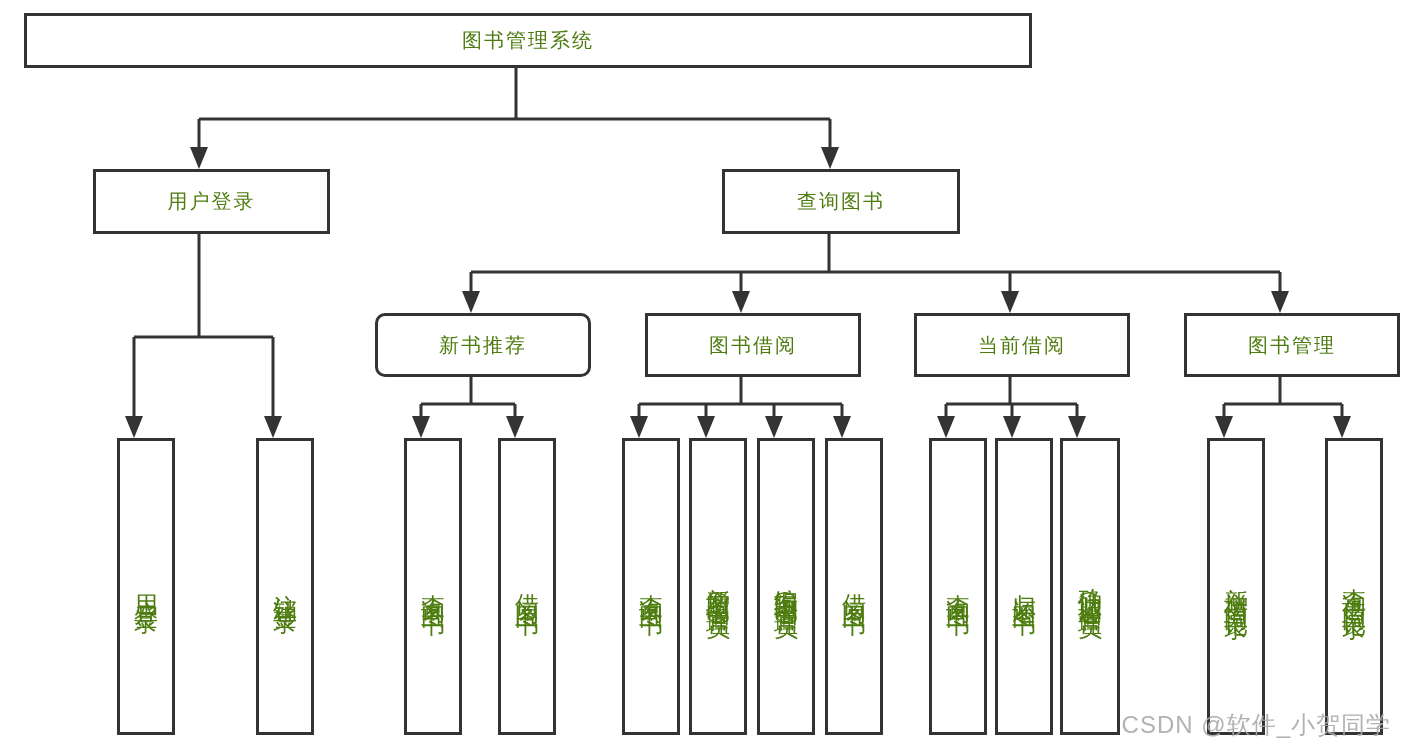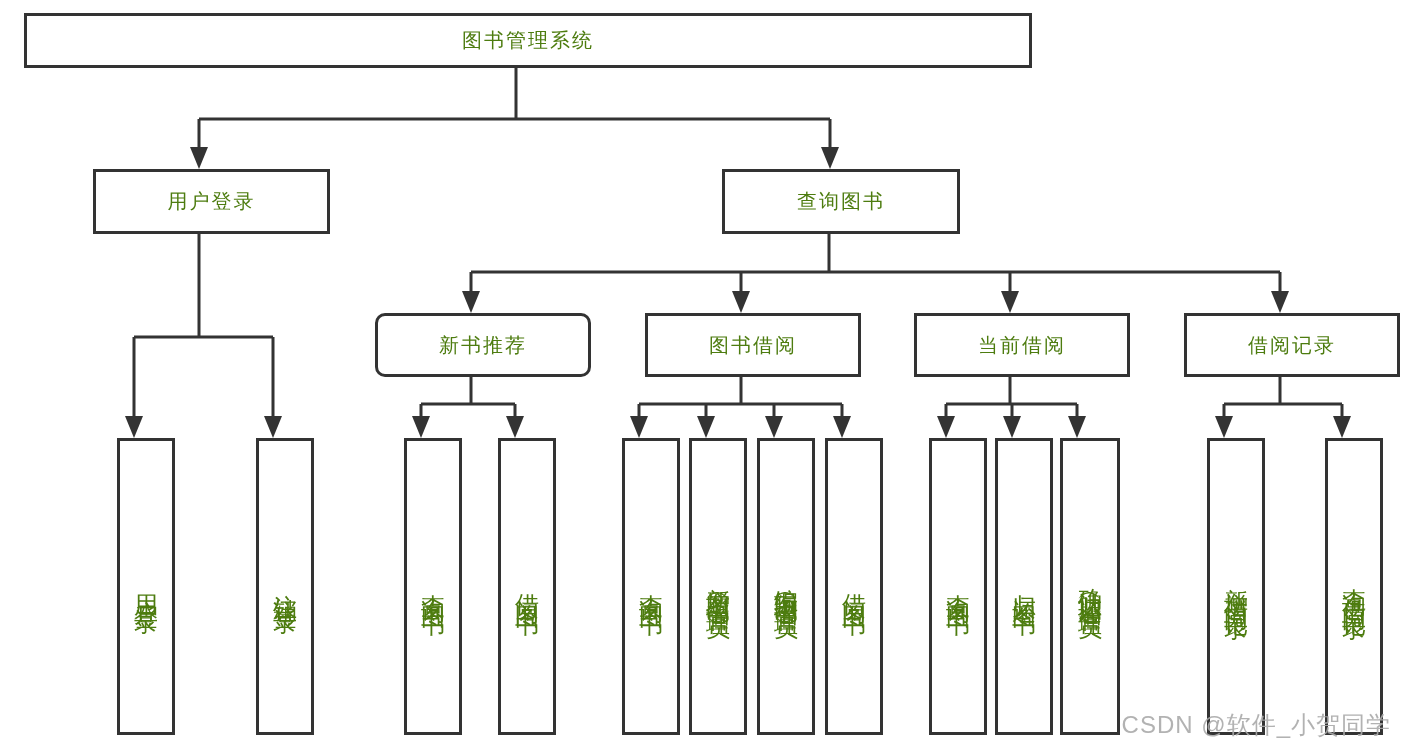--- a/index.html
+++ b/index.html
@@ -92,21 +92,21 @@
   </svg>
 
   <div class="box h-box" style="left:12px;top:13px;width:1008px;height:55px;">图书管理系统</div>
 
   <div class="box h-box" style="left:81px;top:169px;width:237px;height:65px;">用户登录</div>
   <div class="box h-box" style="left:710px;top:169px;width:238px;height:65px;">查询图书</div>
 
   <div class="box h-box" style="left:363px;top:313px;width:216px;height:64px;border-radius:10px;">新书推荐</div>
   <div class="box h-box" style="left:902px;top:313px;width:216px;height:64px;">当前借阅</div>
   <div class="box h-box" style="left:633px;top:313px;width:216px;height:64px;">图书借阅</div>
-  <div class="box h-box" style="left:1172px;top:313px;width:216px;height:64px;">借阅记录</div>
+  <div class="box h-box" style="left:1172px;top:313px;width:216px;height:64px;">图书管理</div>
 
   <div class="box v-box" style="left:105px;top:438px;width:58px;height:297px;">用户登录</div>
   <div class="box v-box" style="left:244px;top:438px;width:58px;height:297px;">注销登录</div>
 
   <div class="box v-box" style="left:392px;top:438px;width:58px;height:297px;">查询图书</div>
   <div class="box v-box" style="left:486px;top:438px;width:58px;height:297px;">借阅图书</div>
 
   <div class="box v-box" style="left:610px;top:438px;width:58px;height:297px;">查询图书</div>
   <div class="box v-box" style="left:677px;top:438px;width:58px;height:297px;letter-spacing:4px;">新增图书（管理员）</div>
   <div class="box v-box" style="left:745px;top:438px;width:58px;height:297px;letter-spacing:4px;">编辑图书（管理员）</div>

